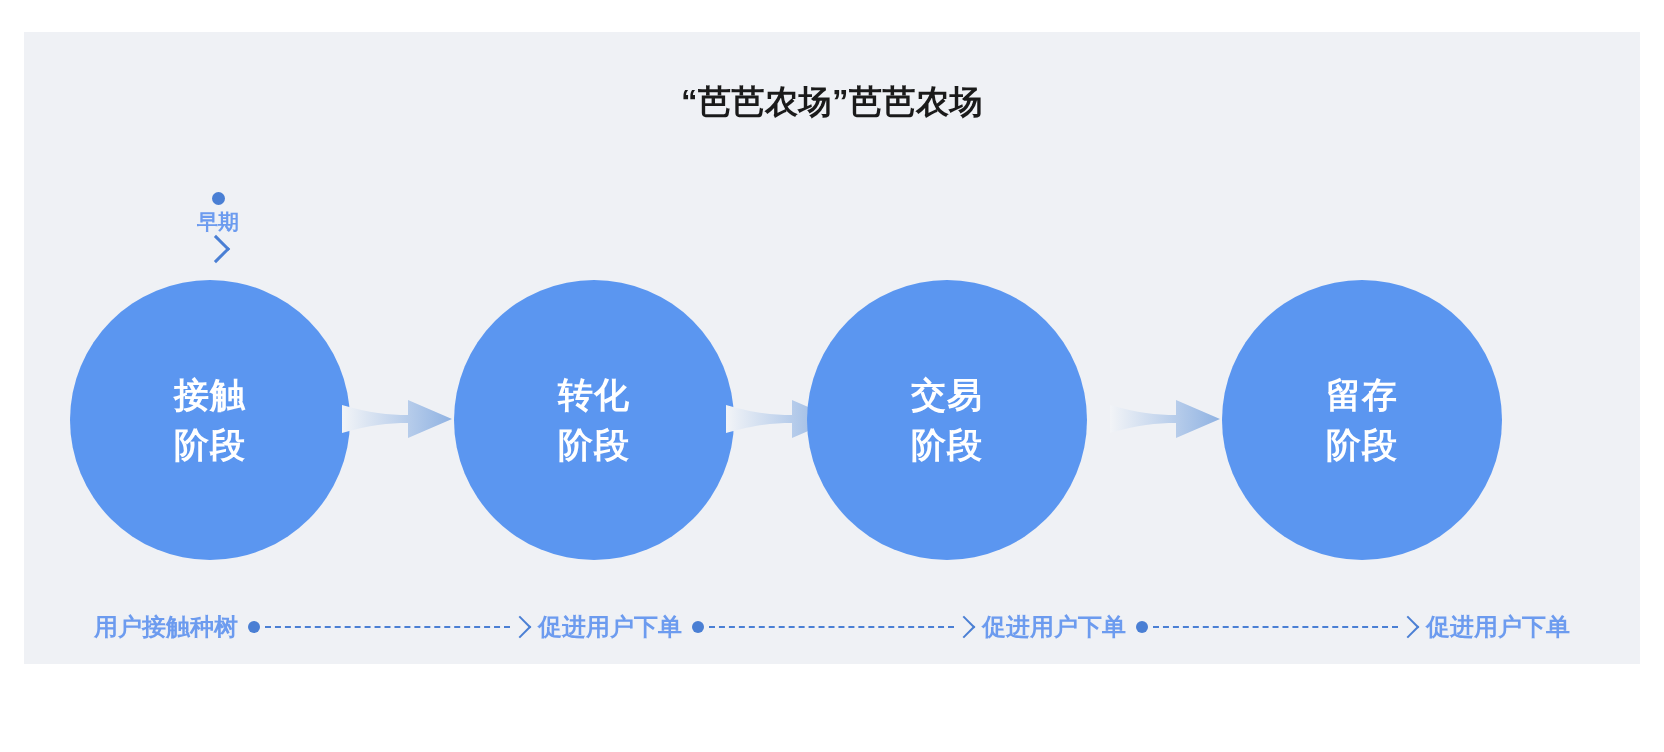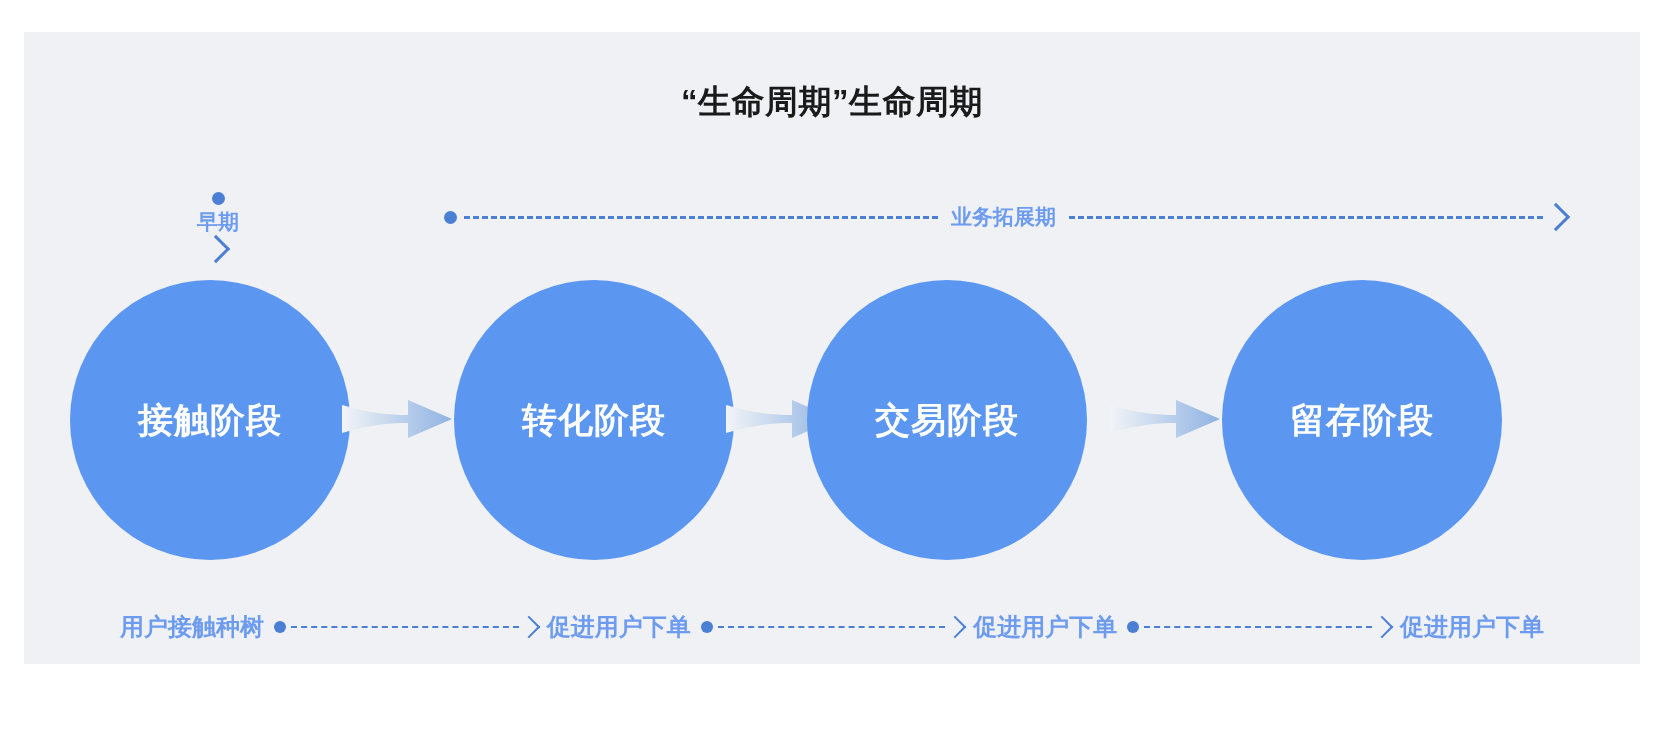--- a/index.html
+++ b/index.html
@@ -97,21 +97,21 @@
     top: 0;
     width: 280px;
     height: 280px;
   }
   .circle {
     width: 280px;
     height: 280px;
     border-radius: 50%;
     background: #5b96f0;
     display: flex;
-    flex-direction: row;
+    flex-direction: column;
     align-items: center;
     justify-content: center;
     color: #ffffff;
     font-size: 35px;
     font-weight: bold;
     line-height: 1.42;
     letter-spacing: 1px;
   }
   .s0 { left: 46px; }
   .s1 { left: 430px; }
@@ -130,21 +130,21 @@
 
   
   .steps {
     position: absolute;
     left: 0;
     top: 572px;
     width: 100%;
     height: 46px;
     display: flex;
     align-items: center;
-    padding: 0 96px;
+    padding: 0 70px;
     box-sizing: border-box;
   }
   .step-label {
     flex: 0 0 auto;
     font-size: 24px;
     font-weight: bold;
     color: #6c9bef;
     white-space: nowrap;
   }
   .step-conn {
@@ -175,39 +175,32 @@
     border-right: 2.5px solid #4a7fd4;
     transform: rotate(45deg);
     margin-left: -3px;
   }
 </style>
 </head>
 <body>
 
 <div class="canvas">
 
-  <div class="title">“生命周期”生命周期</div>
+  <div class="title">“芭芭农场”芭芭农场</div>
 
   <div class="phase-row">
 
     <div class="phase phase-early">
       <span class="phase-dot"></span>
       <span class="dash-line"></span>
       <span class="phase-label">早期</span>
       <span class="dash-line"></span>
       <span class="arrow-head"></span>
     </div>
 
-    <div class="phase phase-expand">
-      <span class="phase-dot"></span>
-      <span class="dash-line"></span>
-      <span class="phase-label">业务拓展期</span>
-      <span class="dash-line"></span>
-      <span class="arrow-head"></span>
-    </div>
 
   </div>
 
   <div class="stages">
 
     <div class="stage-item s0">
       <div class="circle">
         <span>接触</span>
         <span>阶段</span>
       </div>

